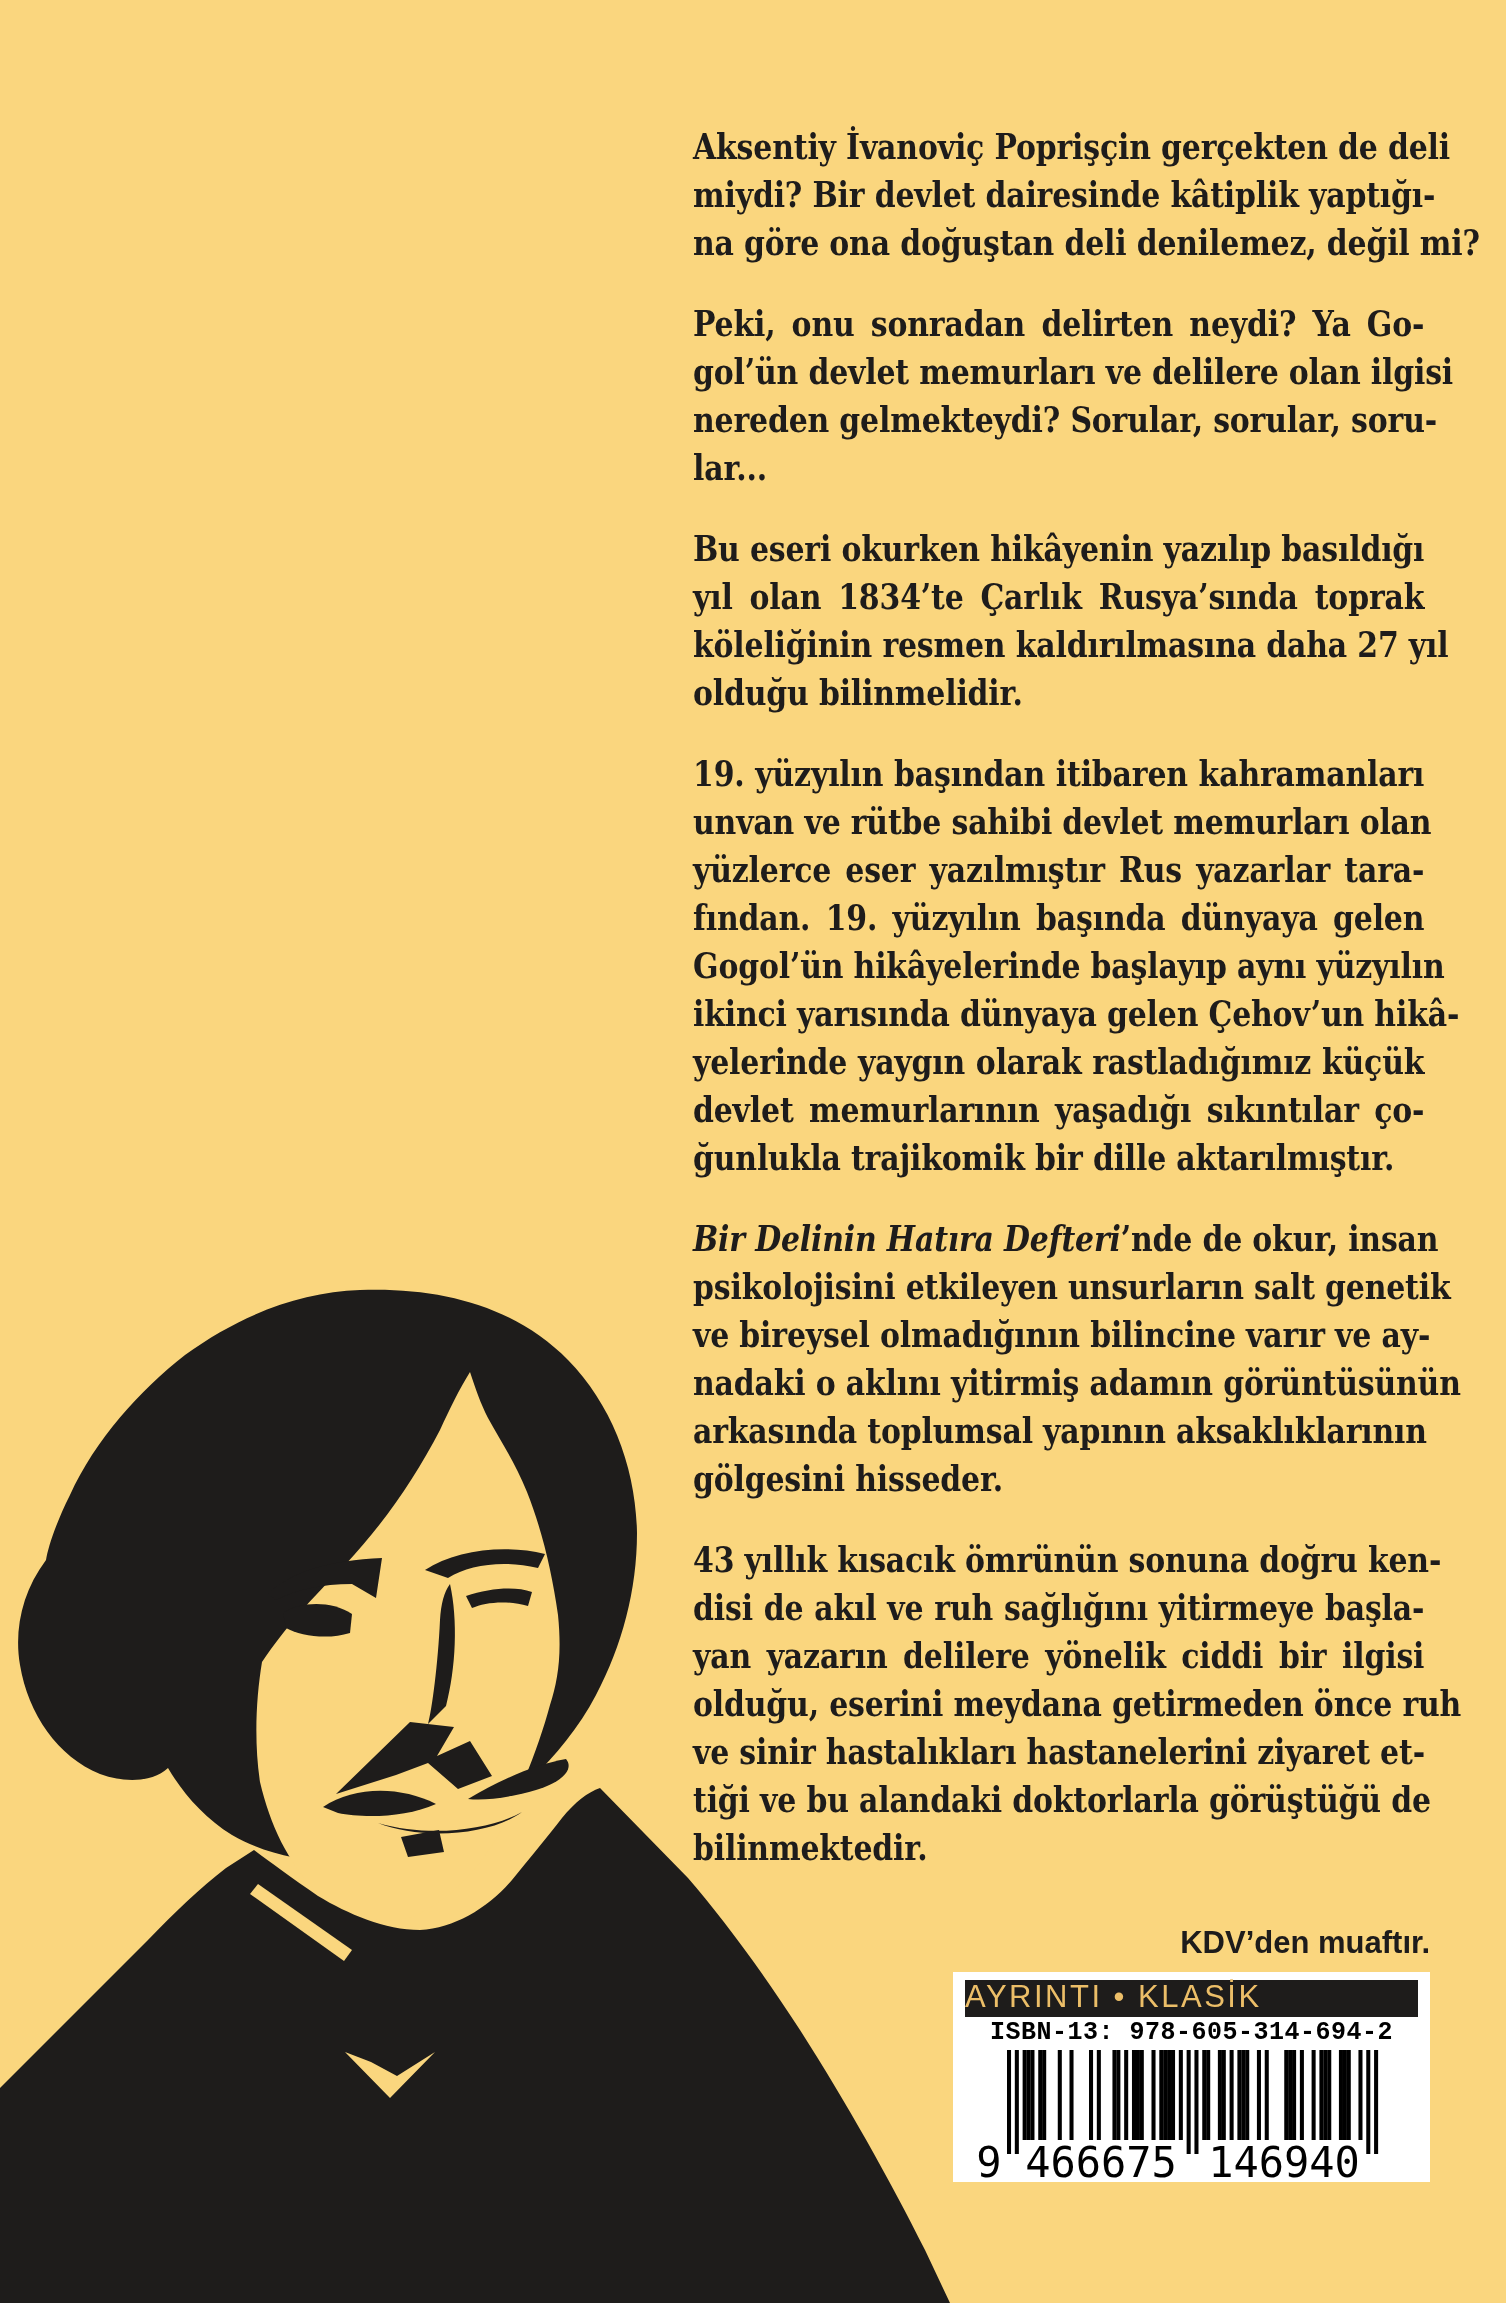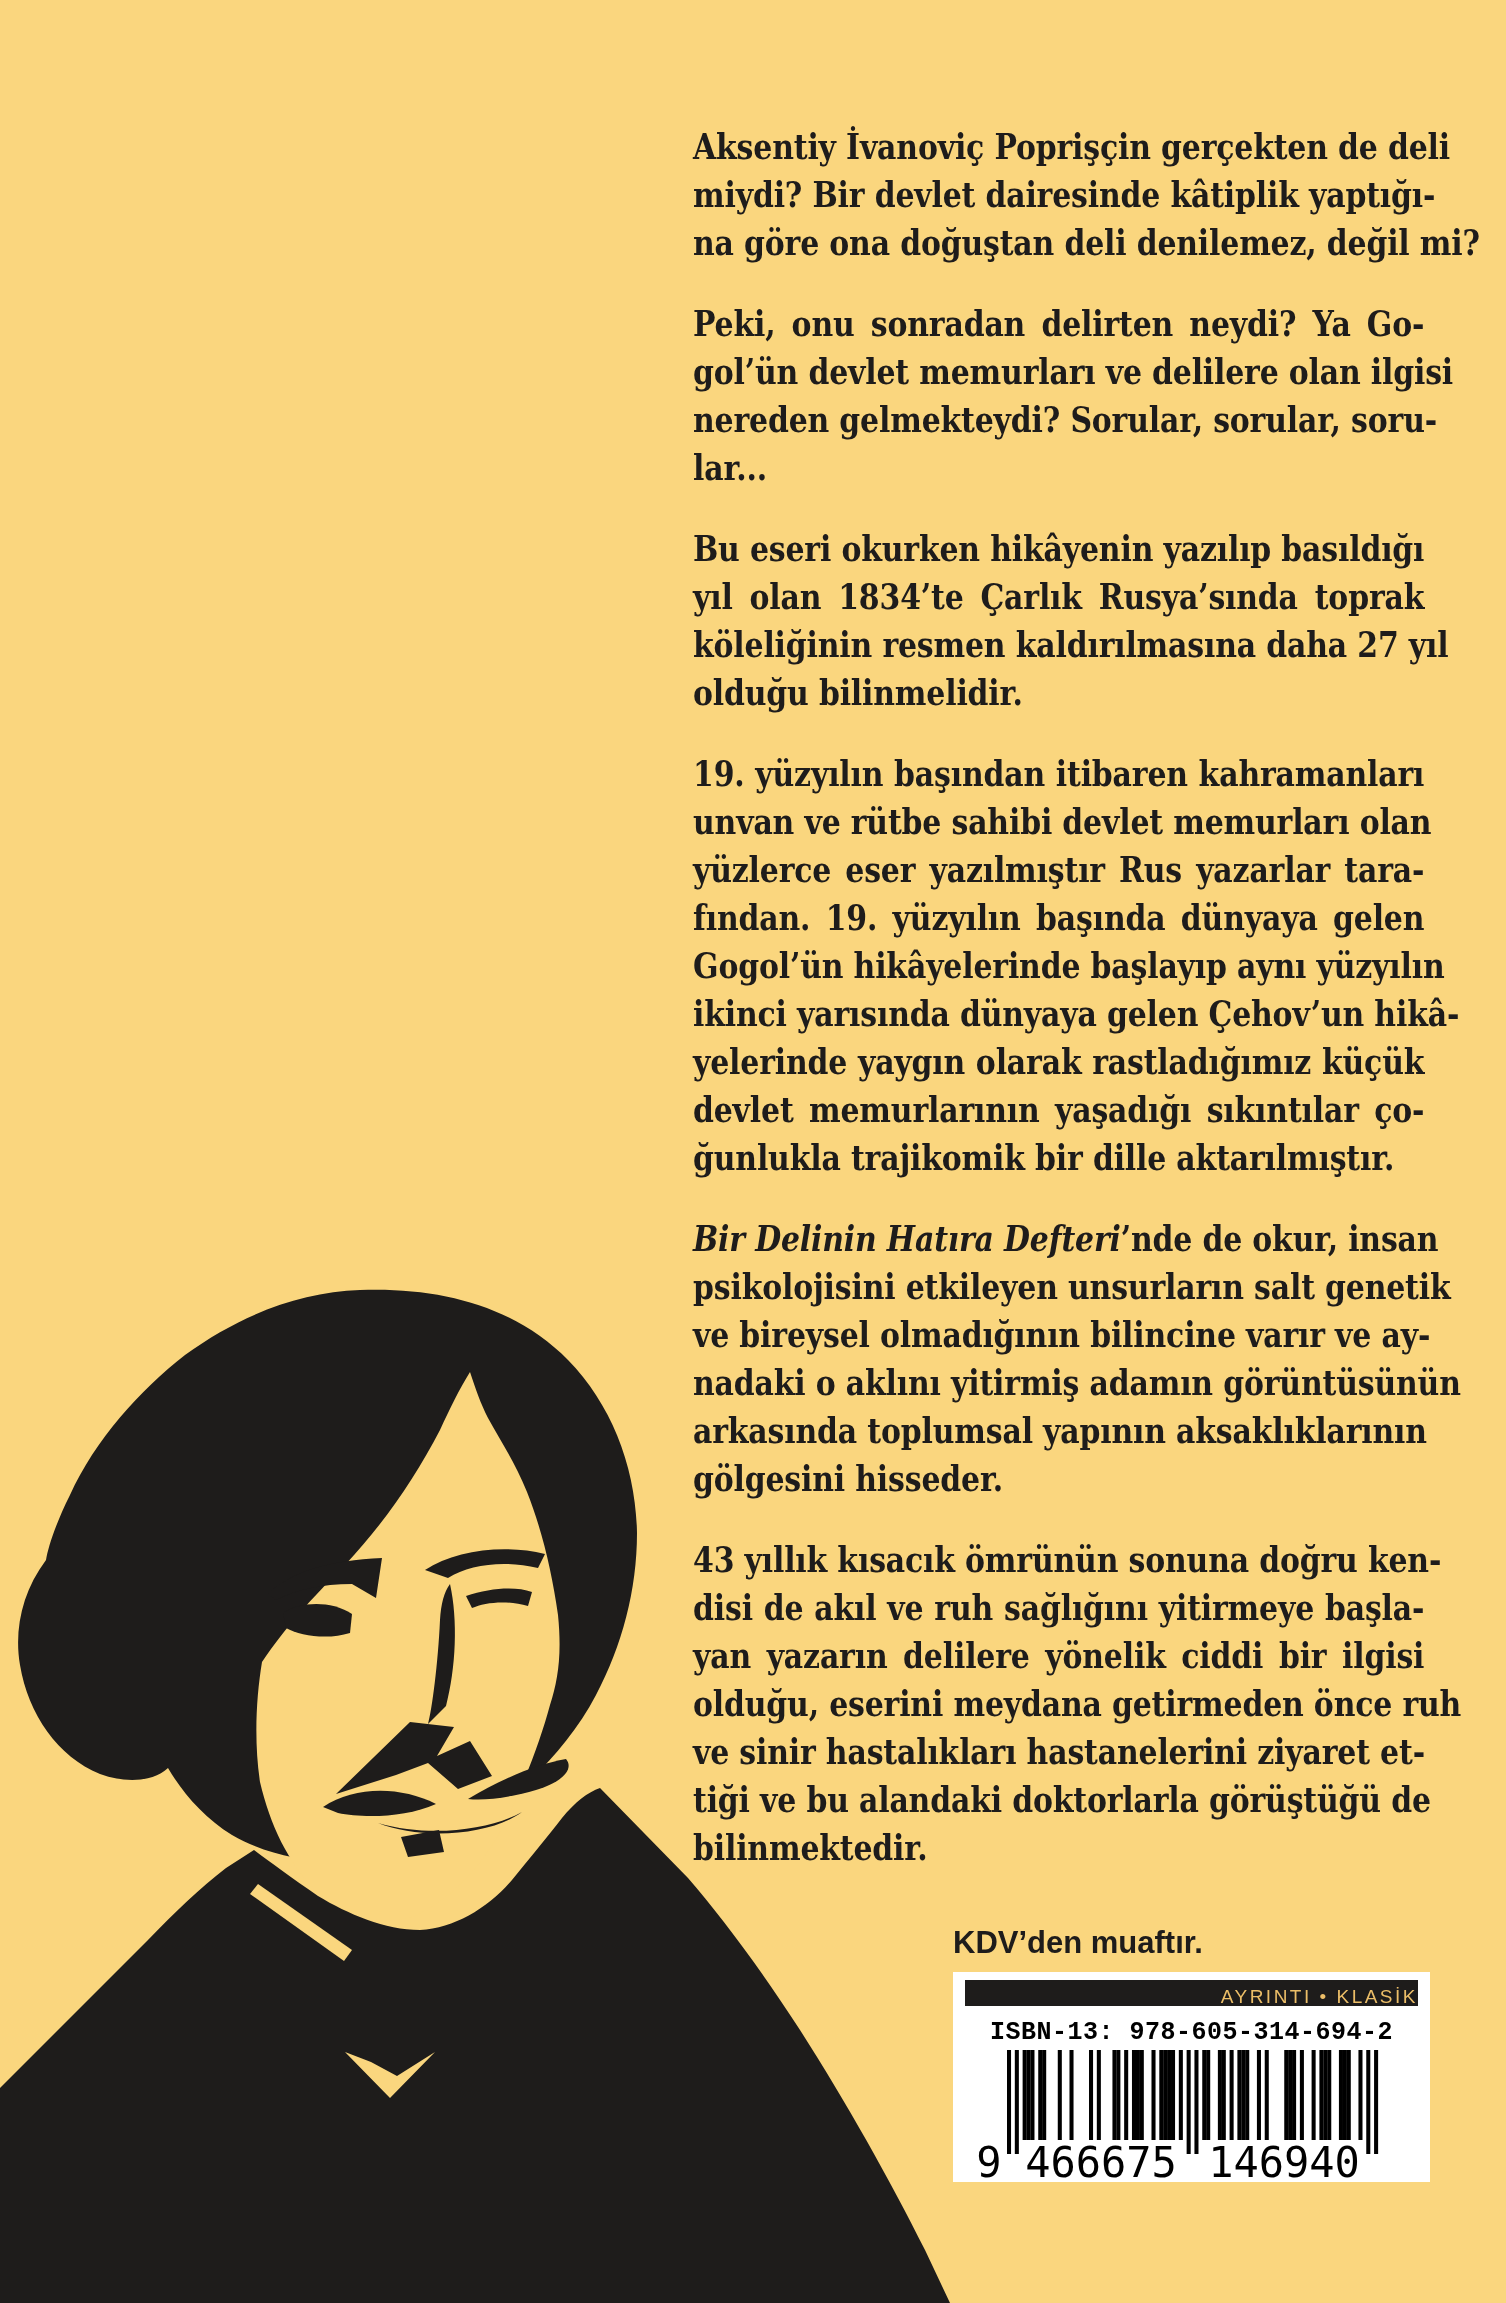--- a/index.html
+++ b/index.html
@@ -24,37 +24,37 @@
   .line{
     height:48px;line-height:48px;white-space:nowrap;
     text-align:justify;text-align-last:justify;
   }
   .line.last{text-align-last:left;}
   .it{font-style:italic;}
 
   
   .tax-note{
     position:absolute;left:953px;top:1926px;width:477px;
-    text-align:left;color:var(--ink,#1E1C1B);
+    text-align:right;color:var(--ink,#1E1C1B);
     font-family:"Liberation Sans", sans-serif;
     font-weight:bold;font-size:31px;line-height:34px;
   }
 
   
   .barcode-box{
     position:absolute;left:953px;top:1972px;width:477px;height:210px;
     background:var(--panel,#FFFFFF);
   }
   .pub-bar{
-    position:absolute;left:12px;right:12px;top:8px;height:26px;
+    position:absolute;left:12px;right:12px;top:8px;height:37px;
     background:var(--ink,#1E1C1B);
     color:var(--gold,#ECBE68);
     font-family:"Liberation Sans", sans-serif;
-    font-size:19px;line-height:34px;letter-spacing:2.5px;
-    text-align:right;
+    font-size:31px;line-height:34px;letter-spacing:2.5px;
+    text-align:left;
   }
   .isbn-line{
     position:absolute;left:0;top:46px;width:100%;
     text-align:center;color:#000;
     font-family:"Liberation Mono", monospace;
     font-weight:bold;font-size:25px;letter-spacing:0.5px;
   }
   .ean-svg{position:absolute;left:0;top:0;width:477px;height:210px;overflow:visible;}
   .ean-digit{
     position:absolute;top:170px;

